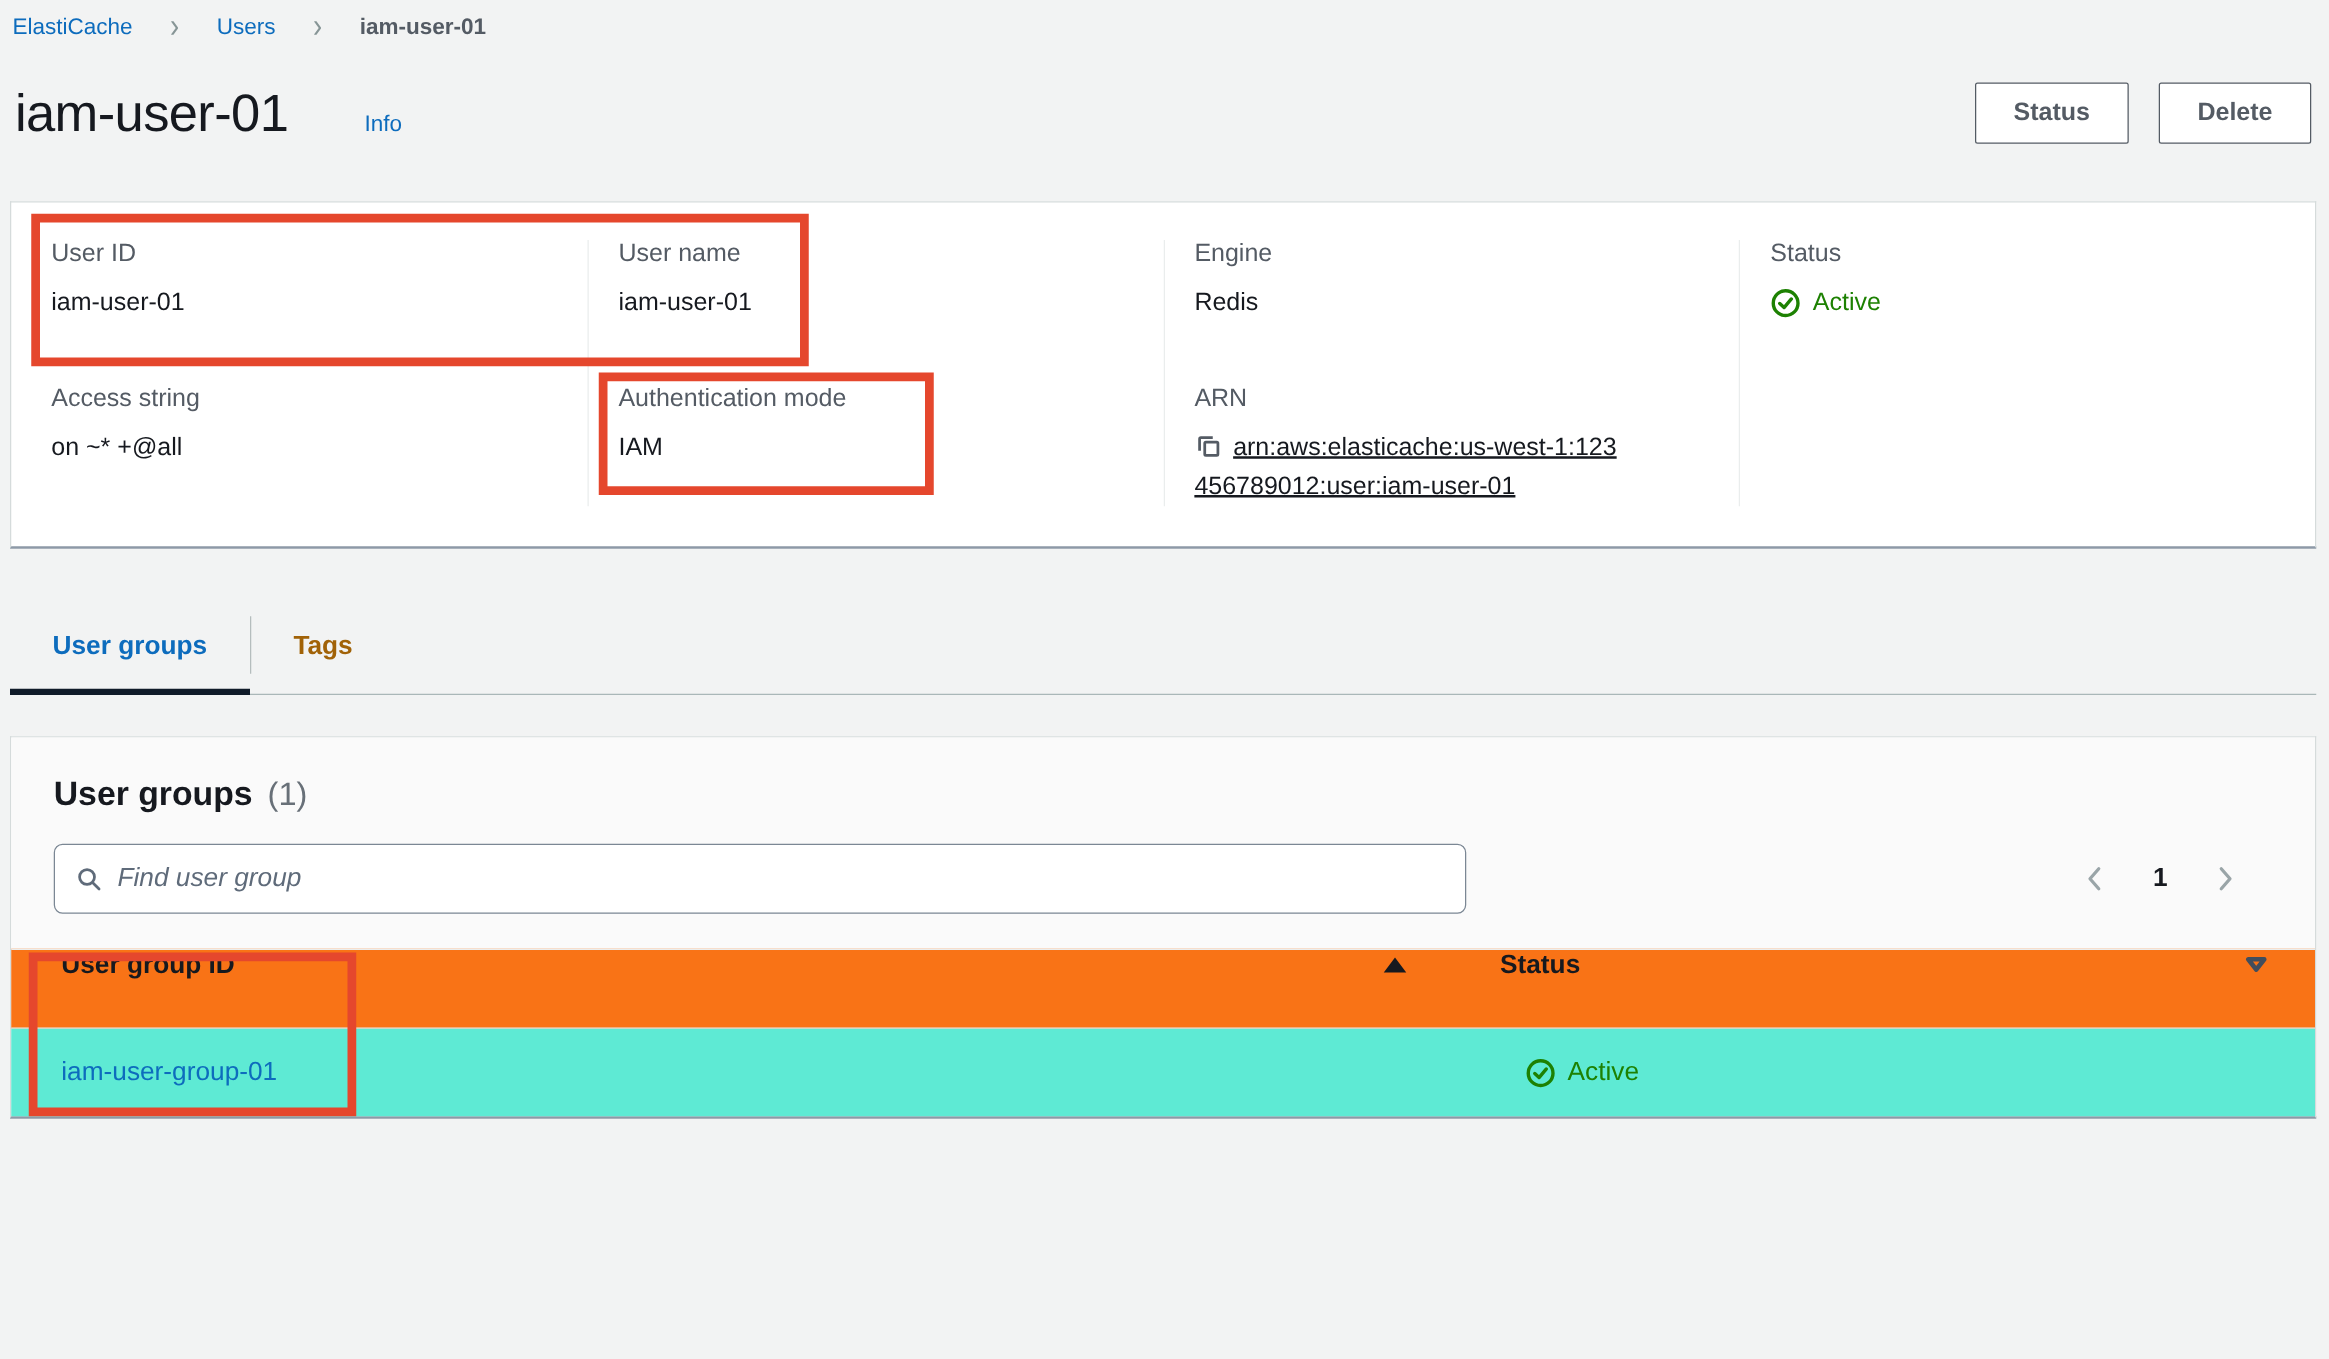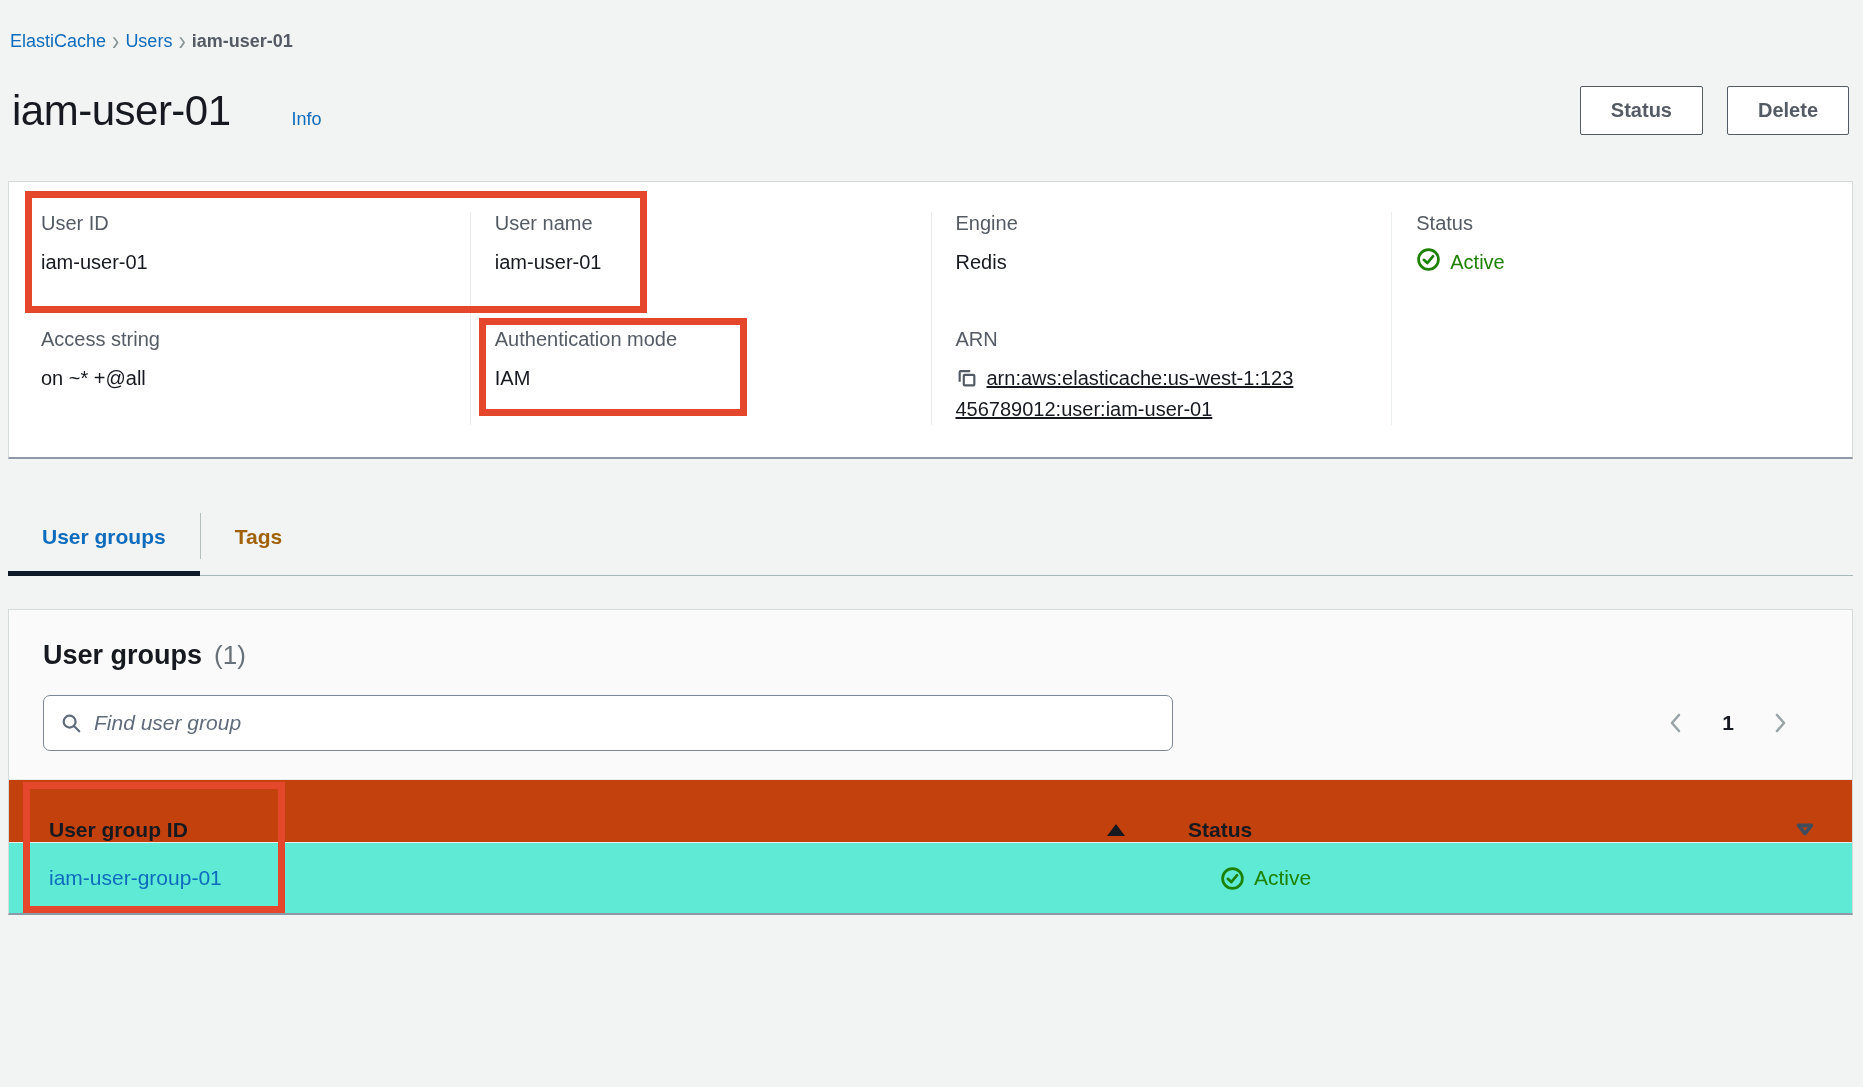--- a/index.html
+++ b/index.html
@@ -6,22 +6,22 @@
   html, body { width: 1863px; height: 1087px; }
   body {
     font-family: "Liberation Sans", sans-serif;
     background: #f2f3f3;
     color: #16191f;
     overflow: hidden;
     position: relative;
   }
   
   .breadcrumb {
-    padding: 28px 10px 0 10px;
-    display: flex; align-items: center; gap: 6px;
+    padding: 8px 10px 0 10px;
+    display: flex; align-items: center; gap: 30px;
     font-size: 18px;
   }
   .breadcrumb a { color: #0d6cbd; text-decoration: none; cursor: pointer; }
   .crumb-sep { color: #879596; font-size: 22px; font-weight: 400; transform: scaleY(1.25); }
   .crumb-current { color: #545b64; font-weight: 700; }
   
   .page-header {
     display: flex; align-items: center; justify-content: space-between;
     padding: 32px 14px 0 12px;
   }
@@ -58,21 +58,21 @@
     position: relative;
     display: grid; grid-template-columns: 1fr 1fr 1fr 1fr;
     padding: 30px 0 32px 0;
   }
   .settings-col { padding: 0 24px; }
   .settings-col.first { padding-left: 32px; }
   .settings-col + .settings-col { border-left: 1px solid #eaeded; }
   .field + .field { margin-top: 50px; }
   .field-label { font-size: 20px; color: #545b64; }
   .field-value { font-size: 20px; color: #16191f; margin-top: 12px; line-height: 1.55; }
-  .status-value { display: flex; align-items: flex-start; gap: 9px; color: #1d8102; }
+  .status-value { display: flex; align-items: center; gap: 9px; color: #1d8102; }
   .arn-value { max-width: 342px; word-break: break-all; text-decoration: underline; }
   .copy-icon { vertical-align: -4px; margin-right: 9px; cursor: pointer; }
   
   .tabs {
     margin: 48px 10px 0 8px;
     display: flex; align-items: stretch;
     border-bottom: 1px solid #aab7b8;
     position: relative;
   }
   .tab {
@@ -106,24 +106,24 @@
     background: transparent;
   }
   .search-box input::placeholder { color: #5f6b7a; opacity: 1; }
   .pagination { display: flex; align-items: center; gap: 34px; padding-right: 26px; }
   .page-btn { background: none; border: none; cursor: pointer; display: flex; align-items: center; padding: 0; }
   .page-number { font-size: 21px; font-weight: 700; color: #16191f; cursor: pointer; }
   
   .table { position: relative; }
   .t-row { display: flex; }
   .t-head {
-    background: #c2410c;
+    background: #f97316;
     border-top: 1px solid #eaeded; border-bottom: 1px solid #eaeded;
-    height: 64px; align-items: flex-end;
-    font-weight: 700; font-size: 21px;
+    height: 64px; align-items: flex-start;
+    font-weight: 700; font-size: 21px; gap: 12px;
   }
   .t-body { height: 70px; align-items: center; font-size: 21px; background: #5eead4; gap: 32px; }
   .col-id { width: 1146px; padding: 0 30px 0 40px; display: flex; align-items: center; justify-content: space-between; }
   .col-status { flex: 1; padding: 0 36px 0 33px; display: flex; align-items: center; justify-content: space-between; }
   .sort-caret {
     width: 0; height: 0;
     border-left: 9px solid transparent; border-right: 9px solid transparent;
     border-bottom: 12px solid #16191f;
     cursor: pointer;
   }

